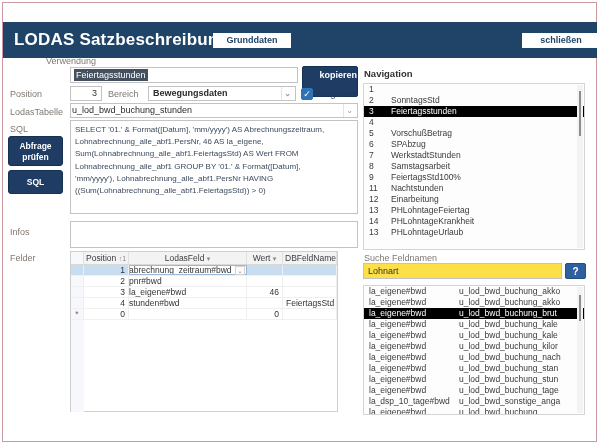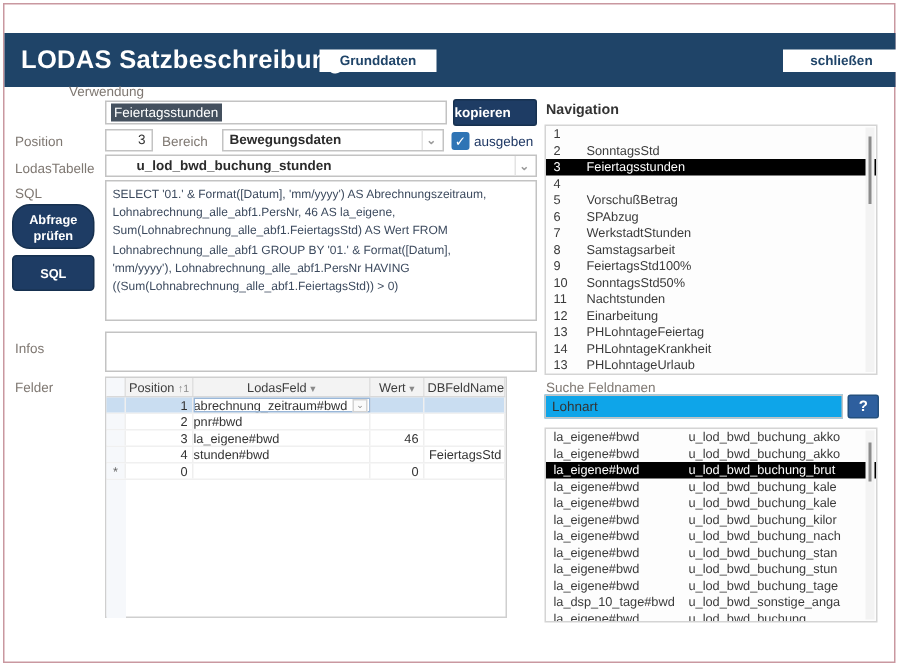--- a/index.html
+++ b/index.html
@@ -13,30 +13,30 @@
   .hdr-btn { position:absolute; top:33px; height:15px; width:78px; background:#fff; color:#1f4468; font-size:9px; font-weight:bold; text-align:center; line-height:15px; cursor:pointer; }
   #btn-grunddaten { left:213px; }
   #btn-schliessen { left:498px;margin-left:24px; }
 
   
   .lbl { position:absolute; font-size:9px; color:#7f7872; }
   .box { position:absolute; background:#fff; border:1px solid #c3c3c3; font-size:9px; color:#333; }
   .input-text { padding-left:3px; line-height:14px; }
   #verwendung-box { left:70px; top:67px; width:228px; height:16px; line-height:14px; padding-left:3px; }
   #verwendung-box .sel-text { background:#44505e; color:#fff; padding:1px 2px; }
-  #btn-kopieren { position:absolute; left:302px; top:66px; width:56px; height:18px; background:#1e3c64; border:1px solid #16304f; border-radius:2px; color:#fff; font-size:9px; font-weight:bold; text-align:left; line-height:16px; cursor:pointer; }
+  #btn-kopieren { position:absolute; left:302px; top:66px; width:56px; height:31px; background:#1e3c64; border:1px solid #16304f; border-radius:2px; color:#fff; font-size:9px; font-weight:bold; text-align:right; line-height:16px; cursor:pointer; }
   #position-box { left:70px; top:86px; width:32px; height:15px; text-align:right; padding-right:4px; line-height:13px; }
   #bereich-select { left:148px; top:86px; width:148px; height:15px; line-height:13px; padding-left:4px; font-weight:600; color:#2b2b2b; }
   .combo-arrow { position:absolute; right:2px; top:0; height:100%; width:12px; color:#9a9a9a; font-size:8px; text-align:center; line-height:13px; border-left:1px solid #e4e4e4; }
   #chk-ausgeben { position:absolute; left:301px; top:88px; width:12px; height:12px; background:#2e74b5; border:1px solid #2e74b5; border-radius:2px; color:#fff; font-size:9px; line-height:11px; text-align:center; cursor:pointer; }
   #lbl-ausgeben { position:absolute; left:316px; top:89px; font-size:9px; color:#1f3864; }
-  #lodastabelle-select { left:70px; top:103px; width:288px; height:15px; line-height:13px; padding-left:20px; font-weight:700; color:#2b2b2b; }
+  #lodastabelle-select { left:70px; top:103px; width:288px; height:15px; line-height:13px; padding-left:1px; font-weight:400; color:#2b2b2b; }
   #sql-box { left:70px; top:120px; width:288px; height:94px; font-size:8px; line-height:12.2px; color:#3c4a5e; padding:3px 4px; white-space:pre-line; overflow:hidden; }
   .side-btn { position:absolute; left:8px; width:55px; background:#1e3c64; border:1px solid #16304f; border-radius:3px; color:#fff; font-size:8.5px; font-weight:bold; text-align:center; cursor:pointer; }
-  #btn-abfrage { top:136px; height:30px; padding-top:4px; line-height:11px;border-radius:12px; }
+  #btn-abfrage { top:136px; height:30px; padding-top:4px; line-height:11px; }
   #btn-sqlerstellen { top:170px; height:24px; line-height:22px; }
   #infos-box { left:70px; top:221px; width:288px; height:27px; }
 
   
   #felder-table { position:absolute; left:70px; top:251px; width:268px; height:161px; border:1px solid #cfcfcf; background:#fff; font-size:8.5px; color:#333; }
   .t-head { display:flex; height:13px; background:#f3f3f3; border-bottom:1px solid #d9d9d9; color:#3c3c3c; }
   .t-head > div { border-right:1px solid #e0e0e0; line-height:12px; overflow:hidden; white-space:nowrap; }
   .t-row { display:flex; height:11px; border-bottom:1px solid #f0f0f0; }
   .t-row > div { border-right:1px solid #efefef; line-height:10.5px; overflow:hidden; white-space:nowrap; }
   .c-sel { width:13px; background:#f6f8fb; text-align:center; color:#666; }
@@ -56,21 +56,21 @@
   #nav-label { position:absolute; left:364px; top:68px; font-size:9.5px; font-weight:bold; color:#333; }
   .listbox { position:absolute; background:#fdfdfd; border:1px solid #d4d4d4; overflow:hidden; font-size:8.5px; color:#3a3a3a; }
   #nav-list { left:363px; top:83px; width:222px; height:167px; }
   .nav-row { display:flex; height:11px; line-height:11px; cursor:pointer; }
   .nav-num { width:27px; padding-left:5px; }
   .nav-name { flex:1; overflow:hidden; white-space:nowrap; }
   .nav-row.sel, .res-row.sel { background:#000; color:#fff; }
   .vscroll { position:absolute; right:1px; top:1px; bottom:1px; width:6px; background:#f3f3f3; }
   .vthumb { position:absolute; right:2px; width:2px; background:#8c8c8c; }
   #suche-label { position:absolute; left:364px; top:253px; font-size:9px; color:#7f7872; }
-  #suche-input { position:absolute; left:363px; top:263px; width:199px; height:16px; border:1px solid #c3c3c3; font-family:"Liberation Sans",sans-serif; font-size:9px; color:#333; padding-left:4px; background:#0ea5e9; }
+  #suche-input { position:absolute; left:363px; top:263px; width:199px; height:16px; border:1px solid #c3c3c3; font-family:"Liberation Sans",sans-serif; font-size:9px; color:#333; padding-left:4px; background:#fde047; }
   #btn-help { position:absolute; left:565px; top:263px; width:21px; height:16px; background:#2e5f9e; border:1px solid #24507e; border-radius:2px; color:#fff; font-size:10px; font-weight:bold; text-align:center; line-height:15px; cursor:pointer; }
   #result-list { left:363px; top:285px; width:222px; height:130px; }
   .res-row { display:flex; height:11px; line-height:11px; cursor:pointer; }
   .res-feld { width:95px; padding-left:5px; overflow:hidden; white-space:nowrap; }
   .res-tab { flex:1; overflow:hidden; white-space:nowrap; }
 </style>
 </head>
 <body>
 
 <div id="stage">
@@ -212,24 +212,20 @@
       </div>
       <div class="nav-row">
         <span class="nav-num">8</span>
         <span class="nav-name">Samstagsarbeit</span>
       </div>
       <div class="nav-row">
         <span class="nav-num">9</span>
         <span class="nav-name">FeiertagsStd100%</span>
       </div>
       <div class="nav-row">
-        <span class="nav-num">10</span>
-        <span class="nav-name">SonntagsStd50%</span>
-      </div>
-      <div class="nav-row">
         <span class="nav-num">11</span>
         <span class="nav-name">Nachtstunden</span>
       </div>
       <div class="nav-row">
         <span class="nav-num">12</span>
         <span class="nav-name">Einarbeitung</span>
       </div>
       <div class="nav-row">
         <span class="nav-num">13</span>
         <span class="nav-name">PHLohntageFeiertag</span>

